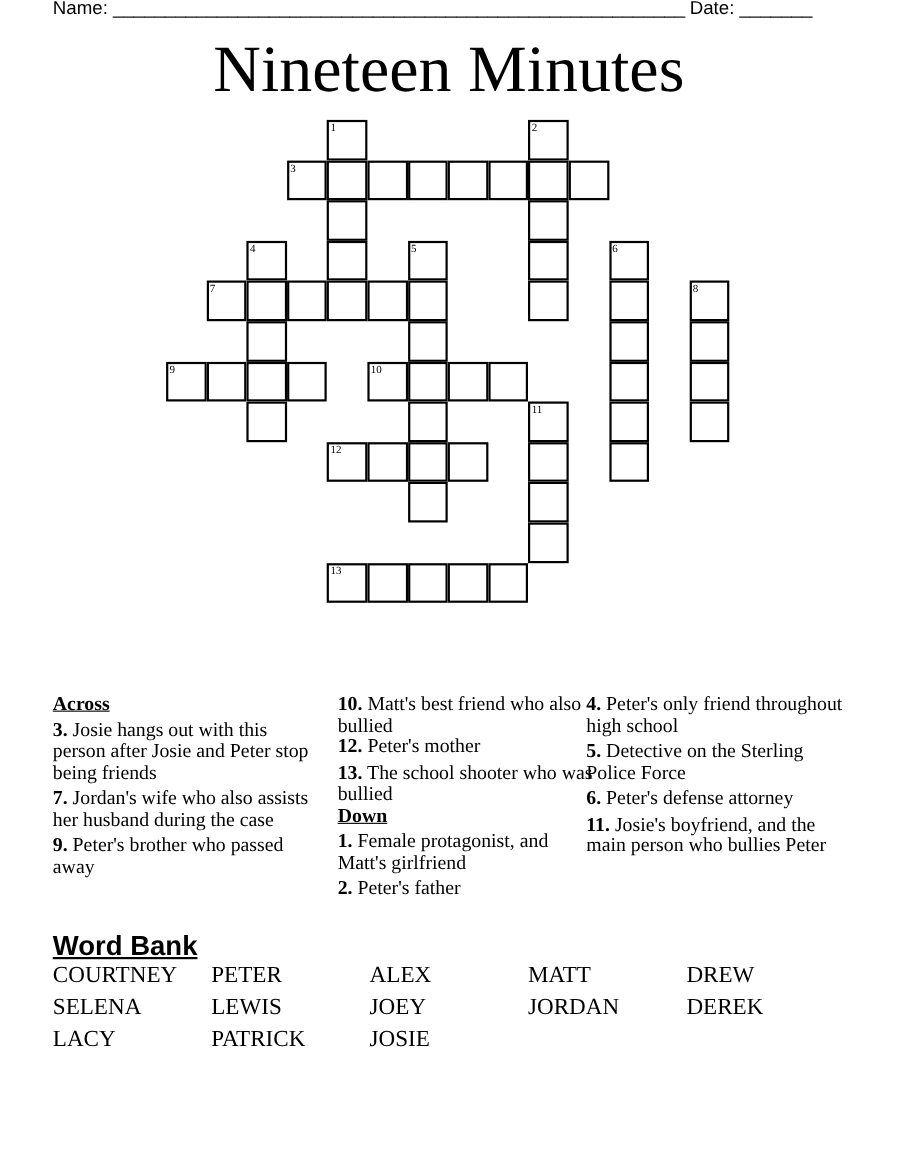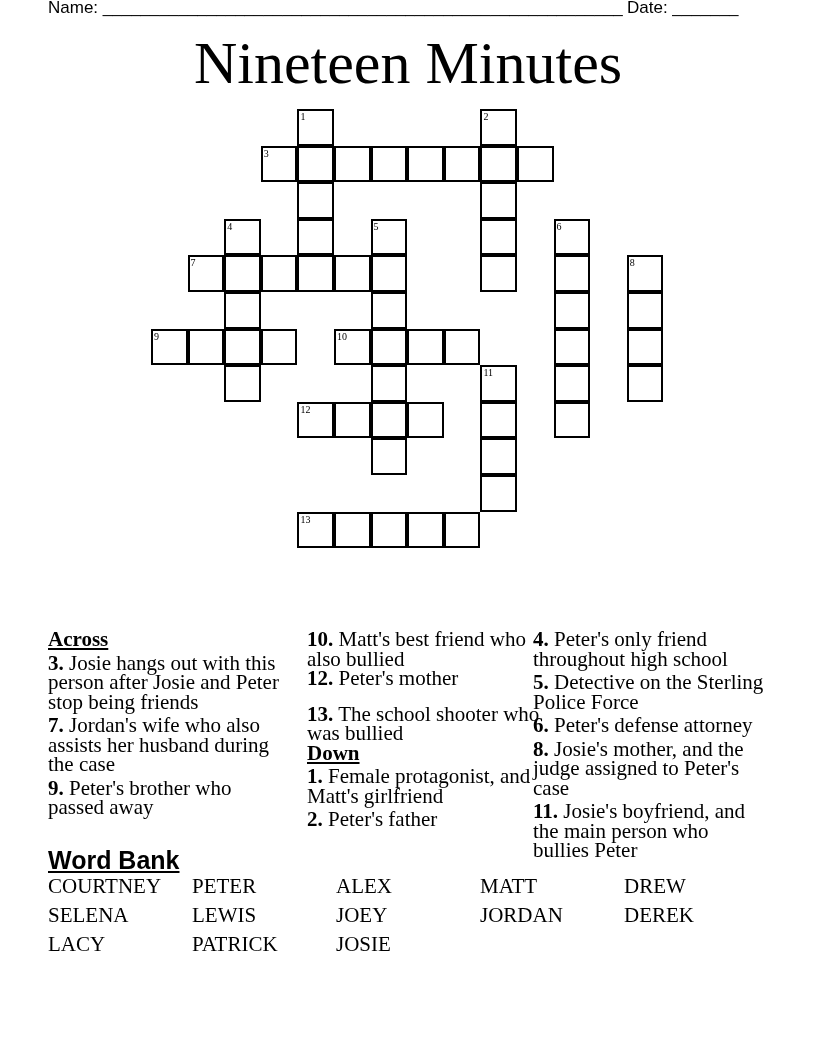--- a/index.html
+++ b/index.html
@@ -7,21 +7,21 @@
   .hdr { position:absolute; top:-2px; font-family:"Liberation Sans", sans-serif; font-size:17px; }
   .hdr-name { left:48px; }
   .hdr-date { left:627px; }
   .title { position:absolute; top:32px; left:0; width:816px; text-align:center;
            font-family:"Liberation Serif", serif; font-size:60px; line-height:62px; }
   .grid { position:absolute; left:0; top:0; width:816px; height:600px; }
   .cell { position:absolute; width:36.6px; height:36.6px; box-sizing:border-box;
           border:2px solid #000; background:#fff; margin-left:-1px; margin-top:-1px; }
   .cell .num { position:absolute; left:1px; top:0px; font-family:"Liberation Serif", serif;
                font-size:10px; line-height:11px; }
-  .clues { position:absolute; top:630px; font-family:"Liberation Serif", serif; font-size:21px; line-height:19.5px; }
+  .clues { position:absolute; top:630px; font-family:"Liberation Serif", serif; font-size:18px; line-height:19.5px; }
   .col1 { left:48px; width:235px; }
   .col2 { left:307px; width:235px; }
   .col3 { left:533px; width:235px; }
   .clue { margin-bottom:4px; }
   .clue b { font-weight:bold; }
   .sect { font-weight:bold; text-decoration:underline; margin-bottom:4px; }
   .wb-title { position:absolute; left:48px; top:846px; font-family:Liberation Sans, sans-serif;
               font-size:25px; font-weight:bold; text-decoration:underline; }
   .wb { position:absolute; left:48px; top:874px; font-family:"Liberation Serif", serif; font-size:21px;
         display:grid; grid-template-columns:144px 144px 144px 144px 144px; row-gap:5px; line-height:24px; }
@@ -124,32 +124,31 @@
 
 <div class="clues col1">
   <div class="sect">Across</div>
   <div class="clue"><b>3.</b> <span>Josie hangs out with this person after Josie and Peter stop being friends</span></div>
   <div class="clue"><b>7.</b> <span>Jordan's wife who also assists her husband during the case</span></div>
   <div class="clue"><b>9.</b> <span>Peter's brother who passed away</span></div>
 </div>
 
 <div class="clues col2">
   <div class="clue" style="margin-bottom:0"><b>10.</b> <span>Matt's best friend who also bullied</span></div>
-  <div class="clue" style="margin-bottom:16px"><b>12.</b> <span>Peter's mother</span></div>
+  <div class="clue" style="margin-bottom:4px"><b>12.</b> <span>Peter's mother</span></div>
   <div class="clue" style="margin-bottom:0"><b>13.</b> <span>The school shooter who was bullied</span></div>
   <div class="sect">Down</div>
   <div class="clue"><b>1.</b> <span>Female protagonist, and Matt's girlfriend</span></div>
   <div class="clue"><b>2.</b> <span>Peter's father</span></div>
 </div>
 
 <div class="clues col3">
   <div class="clue"><b>4.</b> <span>Peter's only friend throughout high school</span></div>
   <div class="clue"><b>5.</b> <span>Detective on the Sterling Police Force</span></div>
   <div class="clue"><b>6.</b> <span>Peter's defense attorney</span></div>
-  <div class="clue"><b>8.</b> <span>Josie's mother, and the judge assigned to Peter's case</span></div>
   <div class="clue"><b>11.</b> <span>Josie's boyfriend, and the main person who bullies Peter</span></div>
 </div>
 
 <div class="wb-title">Word Bank</div>
 <div class="wb">
   <span>COURTNEY</span>
   <span>PETER</span>
   <span>ALEX</span>
   <span>MATT</span>
   <span>DREW</span>

